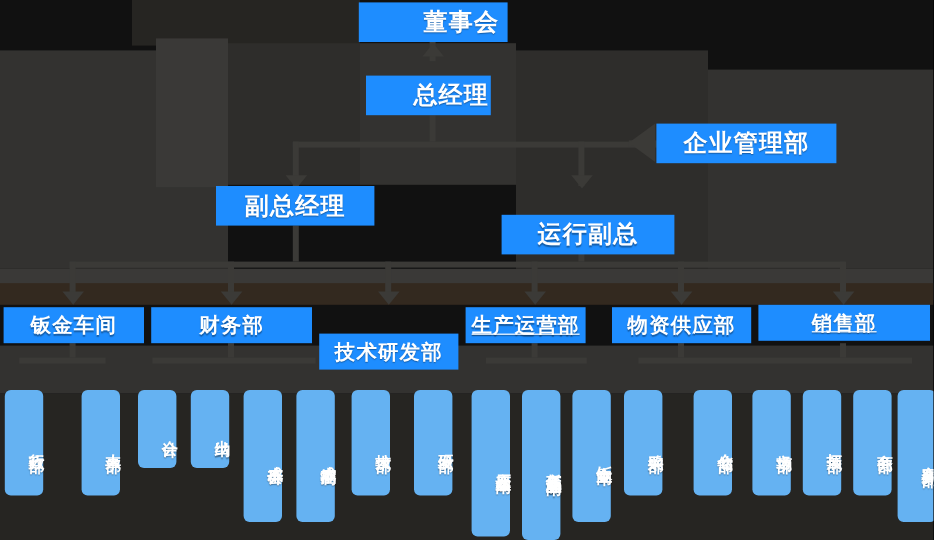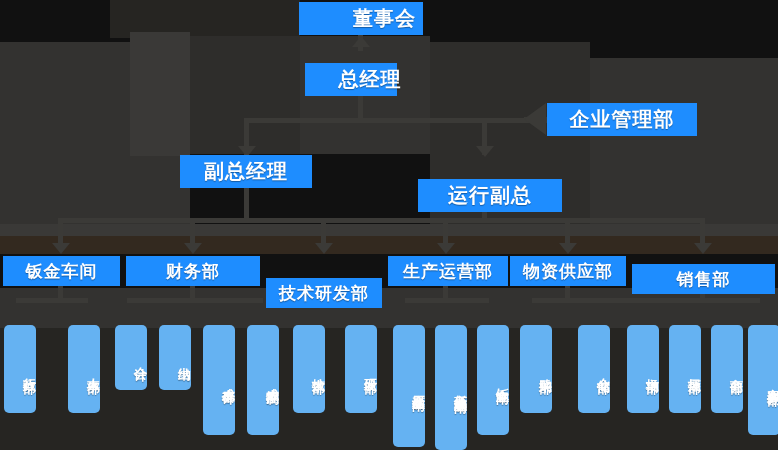--- a/index.html
+++ b/index.html
@@ -140,34 +140,34 @@
   <div class="conn conn-v" style="left:700px;top:286px;height:12px;"></div>
   <div class="conn conn-h" style="left:16px;top:298px;width:72px;"></div>
   <div class="conn conn-h" style="left:127px;top:298px;width:136px;"></div>
   <div class="conn conn-h" style="left:305px;top:298px;width:56px;"></div>
   <div class="conn conn-h" style="left:405px;top:298px;width:84px;"></div>
   <div class="conn conn-h" style="left:532px;top:298px;width:58px;"></div>
   <div class="conn conn-h" style="left:590px;top:298px;width:170px;"></div>
 
   <div class="node level-top" style="left:299px;top:2px;width:124px;height:33px;padding-left:47px;">董事会</div>
 
-  <div class="node level-exec" style="left:305px;top:63px;width:92px;height:33px;padding-left:38px;">总经理</div>
+  <div class="node level-exec" style="left:305px;top:63px;width:104px;height:33px;padding-left:38px;">总经理</div>
 
   <div class="node level-exec" style="left:547px;top:103px;width:150px;height:33px;text-align:right;">企业管理部</div>
 
   <div class="node level-exec" style="left:180px;top:155px;width:132px;height:33px;">副总经理</div>
 
   <div class="node level-exec" style="left:418px;top:155px;width:144px;height:33px;margin-top:24px;">运行副总</div>
 
   <div class="node level-dept" style="left:3px;top:256px;width:117px;height:30px;">钣金车间</div>
   <div class="node level-dept" style="left:126px;top:256px;width:134px;height:30px;">财务部</div>
   <div class="node level-dept" style="left:266px;top:256px;width:116px;height:30px;margin-top:22px;">技术研发部</div>
-  <div class="node level-dept" style="left:388px;top:256px;width:120px;height:30px;">生产运营部</div>
+  <div class="node level-dept" style="left:388px;top:256px;width:100px;height:30px;text-decoration:underline;">生产运营部</div>
   <div class="node level-dept" style="left:510px;top:256px;width:116px;height:30px;">物资供应部</div>
-  <div class="node level-dept" style="left:632px;top:264px;width:143px;height:30px;">销售部</div>
+  <div class="node level-dept" style="left:632px;top:254px;width:143px;height:30px;text-decoration:underline;">销售部</div>
 
   <div class="node level-unit" style="left:4px;top:325px;width:32px;height:88px;">行政部</div>
   <div class="node level-unit" style="left:68px;top:325px;width:32px;height:88px;">人事部</div>
   <div class="node level-unit" style="left:115px;top:325px;width:32px;height:65px;">会计</div>
   <div class="node level-unit" style="left:159px;top:325px;width:32px;height:65px;">出纳</div>
   <div class="node level-unit" style="left:203px;top:325px;width:32px;height:110px;">成本会计</div>
   <div class="node level-unit" style="left:247px;top:325px;width:32px;height:110px;">成本控制</div>
   <div class="node level-unit" style="left:293px;top:325px;width:32px;height:88px;">技术部</div>
   <div class="node level-unit" style="left:345px;top:325px;width:32px;height:88px;">研发部</div>
   <div class="node level-unit" style="left:393px;top:325px;width:32px;height:122px;">变压器车间</div>

